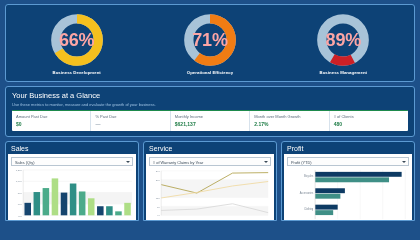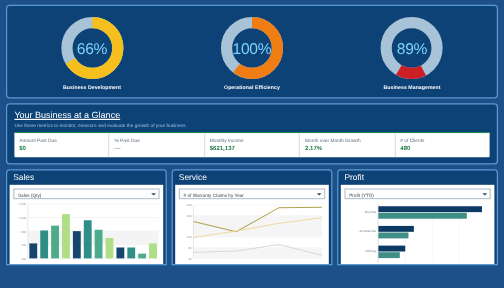--- a/index.html
+++ b/index.html
@@ -25,39 +25,39 @@
     align-items: center;
     justify-content: space-around;
     padding: 3px 4px 2px 4px;
   }
   .kpi { width: 76px; display: flex; flex-direction: column; align-items: center; }
   .donut-wrap { position: relative; width: 56px; height: 56px; }
   .donut-wrap svg { display: block; transform: rotate(-90deg); }
   .donut-label {
     position: absolute; inset: 0;
     display: flex; align-items: center; justify-content: center;
-    font-size: 13px; color: #7dd3fc; letter-spacing: -0.2px;
+    font-size: 18px; color: #fca5a5; letter-spacing: -0.2px; font-weight: bold;
   }
   .kpi-name {
     margin-top: 2px;
     font-size: 4.3px;
     font-weight: bold;
     color: #ffffff;
     white-space: nowrap;
     letter-spacing: 0.05px;
   }
   
   .glance {
     margin-top: 4px;
     background: #0d4276;
     border: 1px solid #5c9ad2;
     border-radius: 3px;
     padding: 4px 6px 5px 6px;
   }
-  .glance-title { font-size: 7.5px; color: #ffffff; text-decoration: underline; }
+  .glance-title { font-size: 7.5px; color: #ffffff; }
   .glance-sub { font-size: 4px; color: #9fc3e4; margin-top: 2px; margin-bottom: 3px; }
   .metrics {
     display: flex;
     background: #ffffff;
     border-top: 1.4px solid #1e8a4c;
     border-radius: 1px;
     overflow: hidden;
   }
   .metric {
     flex: 1;
@@ -116,21 +116,21 @@
       </div>
       <div class="kpi-name">Business Development</div>
     </div>
 
     <div class="kpi">
       <div class="donut-wrap">
         <svg viewBox="0 0 42 42" width="56" height="56">
           <circle cx="21" cy="21" r="15.9" fill="none" stroke="#a8c3d8" stroke-width="7"></circle>
           <circle cx="21" cy="21" r="15.9" fill="none" stroke="#f07c14" stroke-width="7" stroke-dasharray="60 40"></circle>
         </svg>
-        <div class="donut-label">100%</div>
+        <div class="donut-label">71%</div>
       </div>
       <div class="kpi-name">Operational Efficiency</div>
     </div>
 
 
     <div class="kpi">
       <div class="donut-wrap">
         <svg viewBox="0 0 42 42" width="56" height="56">
           <circle cx="21" cy="21" r="15.9" fill="none" stroke="#a8c3d8" stroke-width="7"></circle>
           <circle cx="21" cy="21" r="15.9" fill="none" stroke="#cc2026" stroke-width="7" stroke-dasharray="16 84" stroke-dashoffset="-42"></circle>

